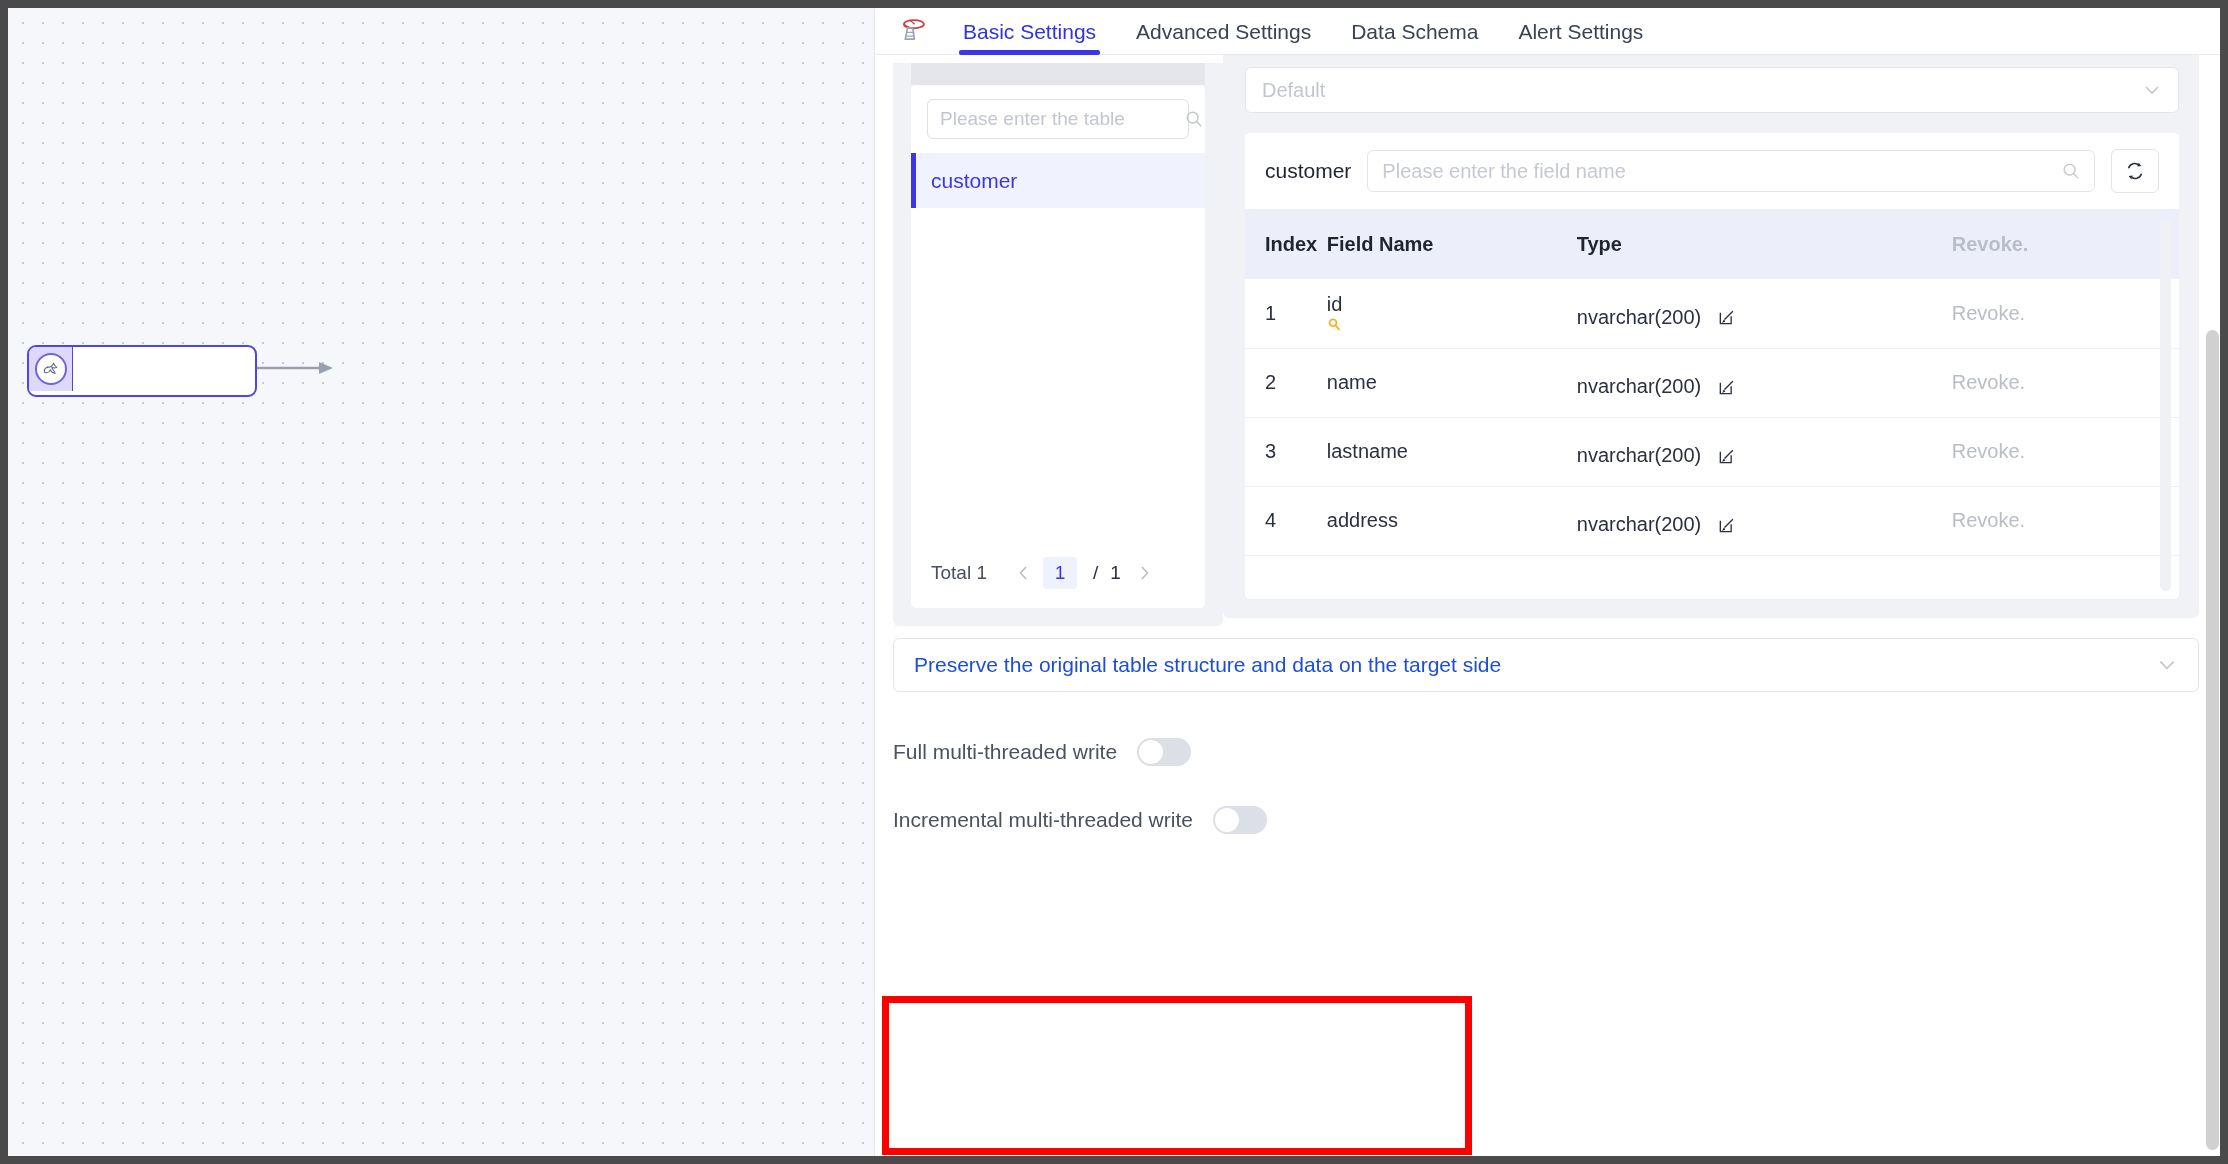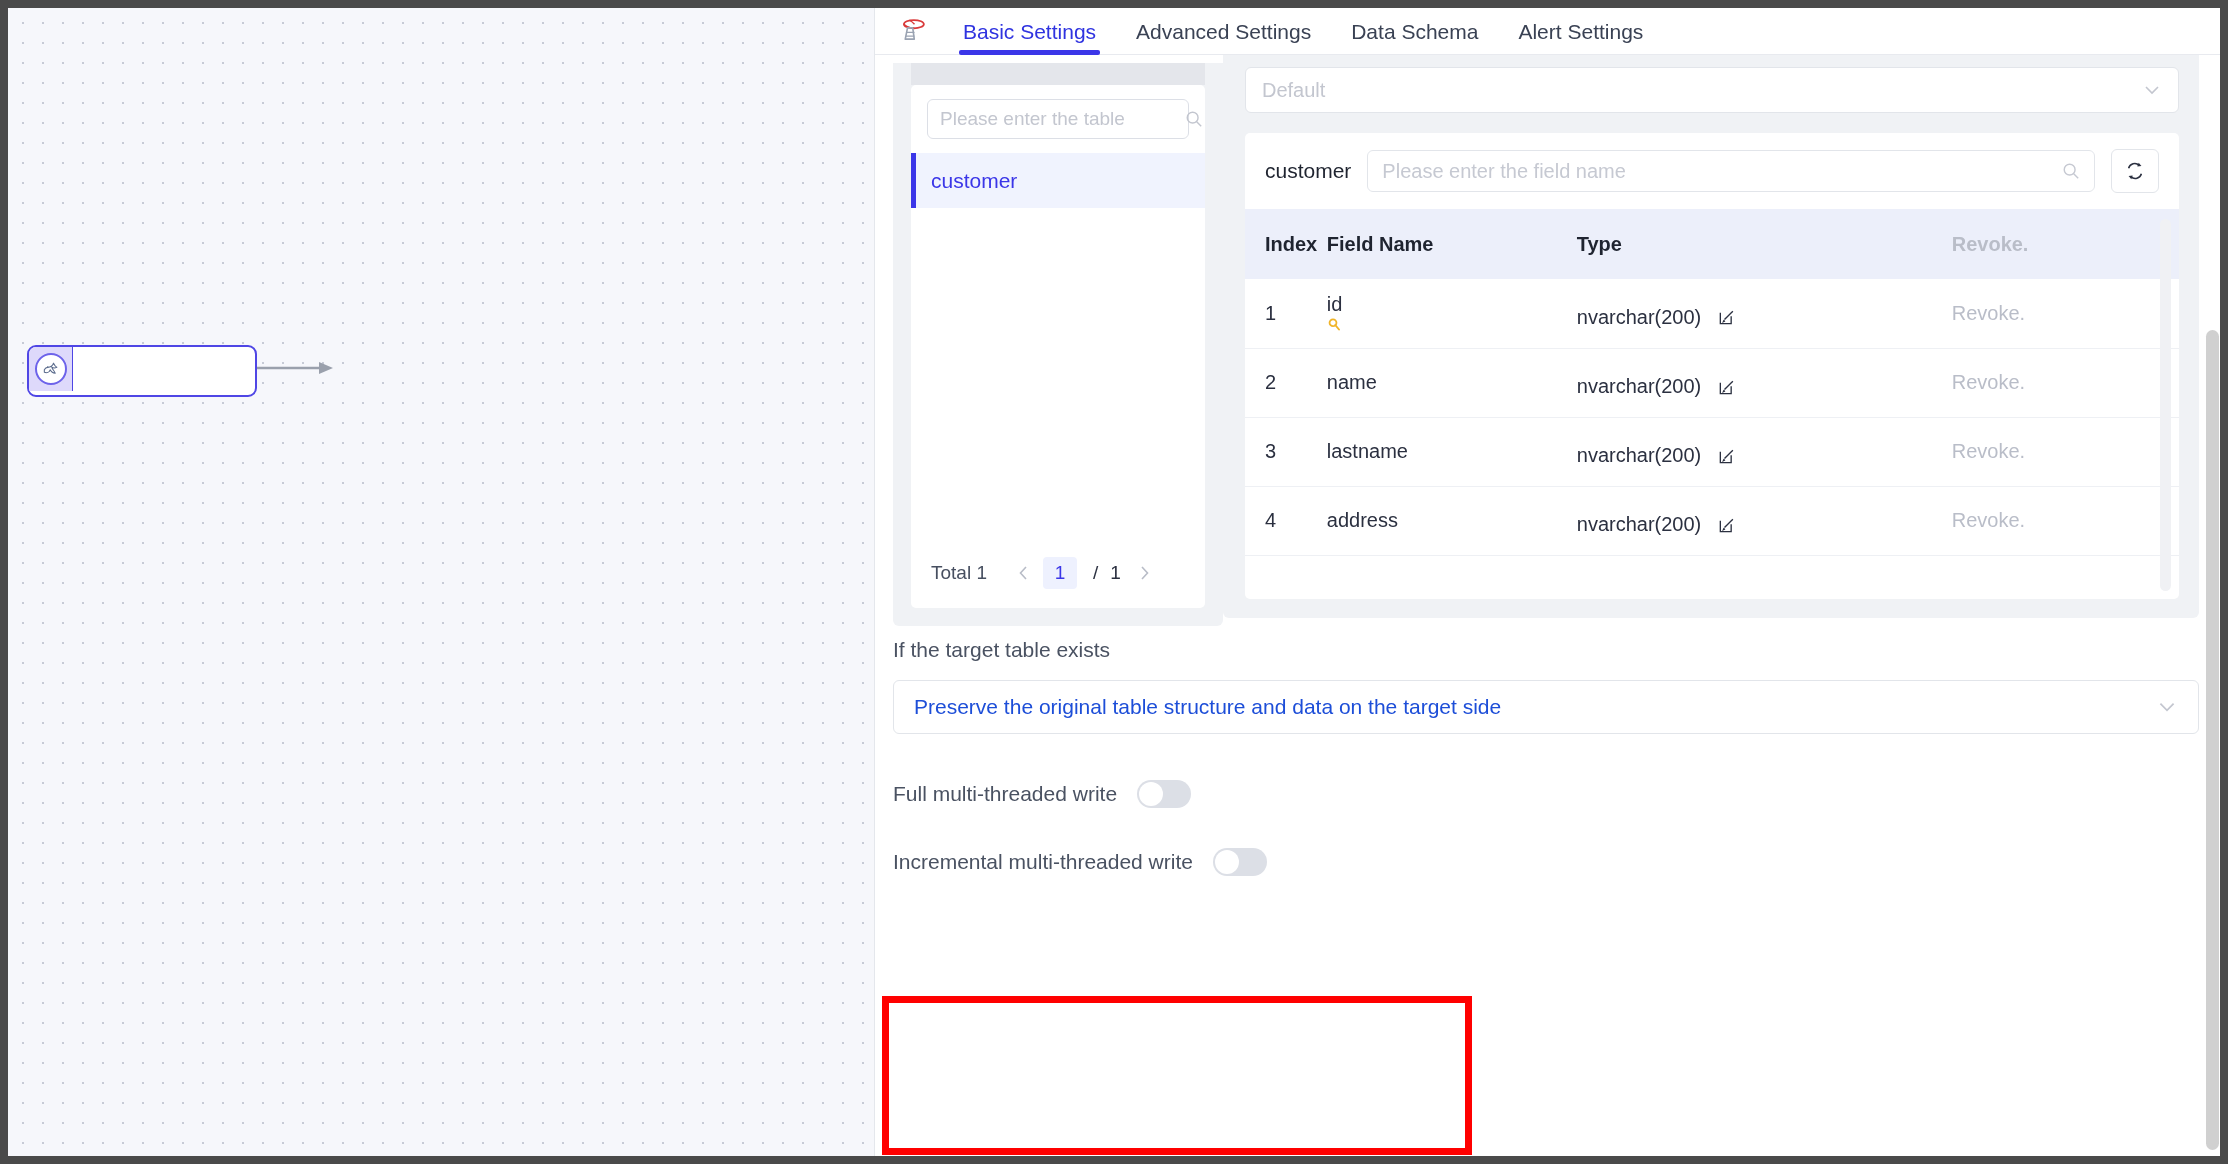--- a/index.html
+++ b/index.html
@@ -602,21 +602,20 @@
                   </tr>
                 </tbody>
               </table>
 
               <div class="table-scroll"></div>
             </div>
           </div>
         </div>
 
         <div class="bottomform">
-          <div class="form-label">If the target table exists</div>
           <div class="sel-preserve">
             <span class="val">Preserve the original table structure and data on the target side</span>
             <svg width="22" height="22" viewBox="0 0 20 20">
               <path d="M4 7l6 6 6-6" fill="none" stroke="#c3c6cf" stroke-width="1.6"></path>
             </svg>
           </div>
 
           <div class="toggles">
             <div class="toggle-row">
               <span class="toggle-label">Full multi-threaded write</span>

